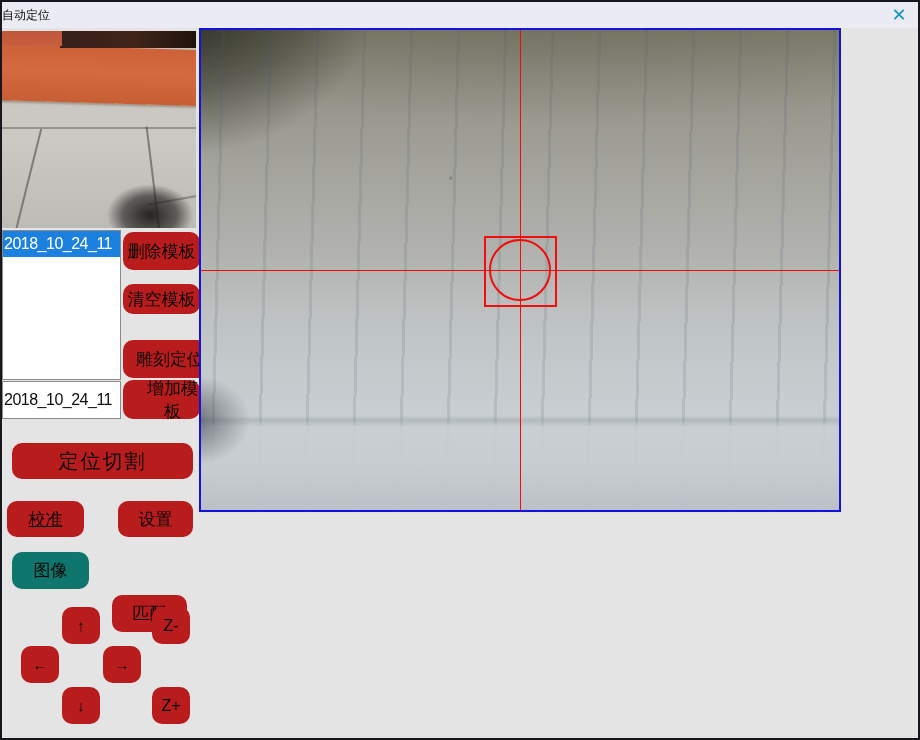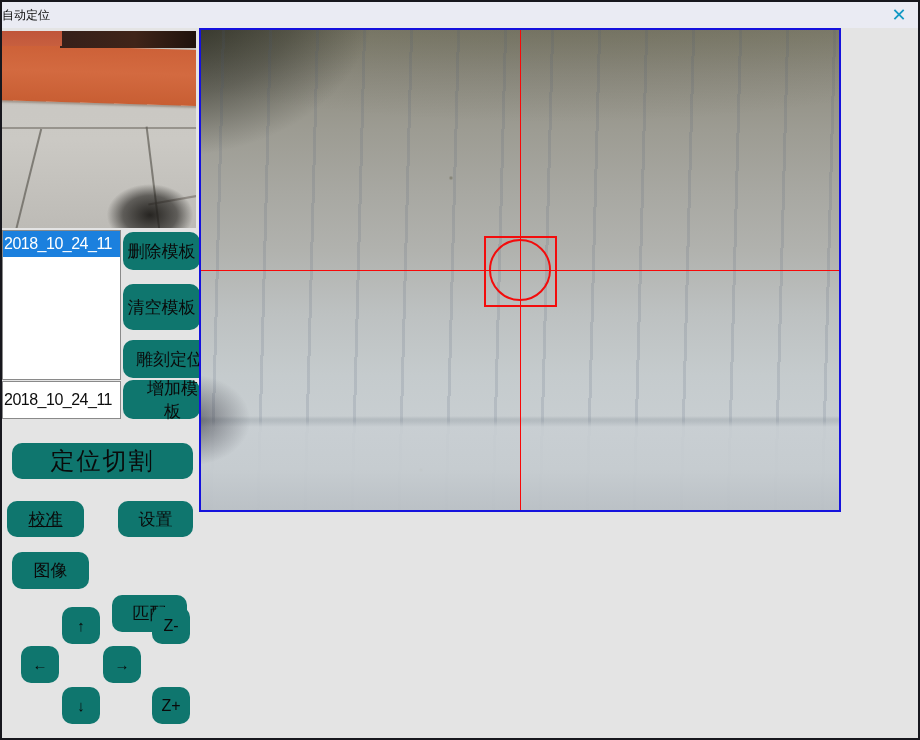--- a/index.html
+++ b/index.html
@@ -62,30 +62,30 @@
 
   .name-field {
     position:absolute; left:0; top:379px; width:119px; height:38px;
     border:1px solid #8a8a8a; background:#ffffff; color:#0d0d0d;
     font-size:16px; padding:0 1px; letter-spacing:-0.5px;
     font-family:inherit; border-radius:0;
   }
 
   
   .btn {
-    position:absolute; background:#0f766e; border:none; border-radius:10px;
+    position:absolute; background:#b91c1c; border:none; border-radius:10px;
     display:flex; align-items:center; justify-content:center;
     font-size:17px; color:#0a0a0a; font-family:inherit; cursor:default;
   }
   .btn.red { background:#0f766e; }
   .btn-del   { left:121px; top:230px; width:77px; height:38px; }
-  .btn-clear { left:121px; top:282px; width:77px; height:46px; }
+  .btn-clear { left:121px; top:282px; width:77px; height:30px; }
   .btn-eng   { left:121px; top:338px; width:94px; height:38px; }
   .btn-add   { left:121px; top:378px; width:77px; height:39px;padding-left:22px; }
-  .btn-cut   { left:10px;  top:441px; width:181px; height:36px; font-size:24px; letter-spacing:2px; }
+  .btn-cut   { left:10px;  top:441px; width:181px; height:36px; font-size:20px; letter-spacing:2px; }
   .btn-cal   { left:5px;  top:499px; width:77px;  height:36px;text-decoration:underline; }
   .btn-set   { left:116px; top:499px; width:75px;  height:36px; }
   .btn-img   { left:10px;  top:550px; width:77px;  height:37px; }
   .btn-match { left:110px; top:550px; width:75px;  height:37px;margin-top:43px; }
 
   .jog { width:38px; height:37px; font-size:15px; }
   .jog-up    { left:60px;  top:605px; }
   .jog-zm    { left:150px; top:605px; font-size:16px; }
   .jog-left  { left:19px;  top:644px; }
   .jog-right { left:101px; top:644px; }

